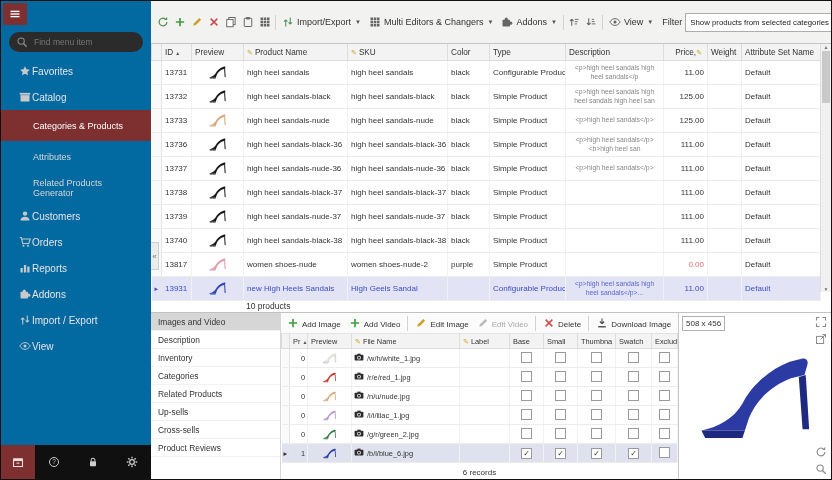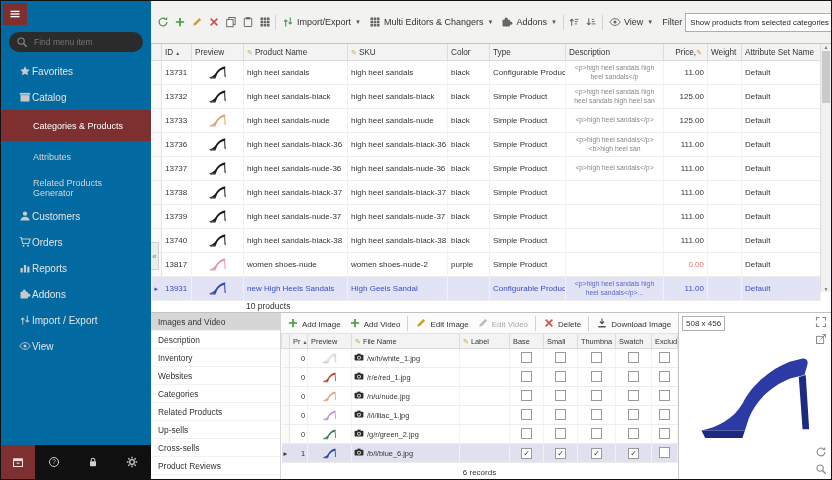--- a/index.html
+++ b/index.html
@@ -618,23 +618,20 @@
     <div class="bottom">
       <div class="tabs" id="tabs">
           <div class="tab selected">
             <span>Images and Video</span>
           </div>
           <div class="tab">
             <span>Description</span>
           </div>
           <div class="tab">
             <span>Inventory</span>
-          </div>
-          <div class="tab">
-            <span>Websites</span>
           </div>
           <div class="tab">
             <span>Categories</span>
           </div>
           <div class="tab">
             <span>Related Products</span>
           </div>
           <div class="tab">
             <span>Up-sells</span>
           </div>

